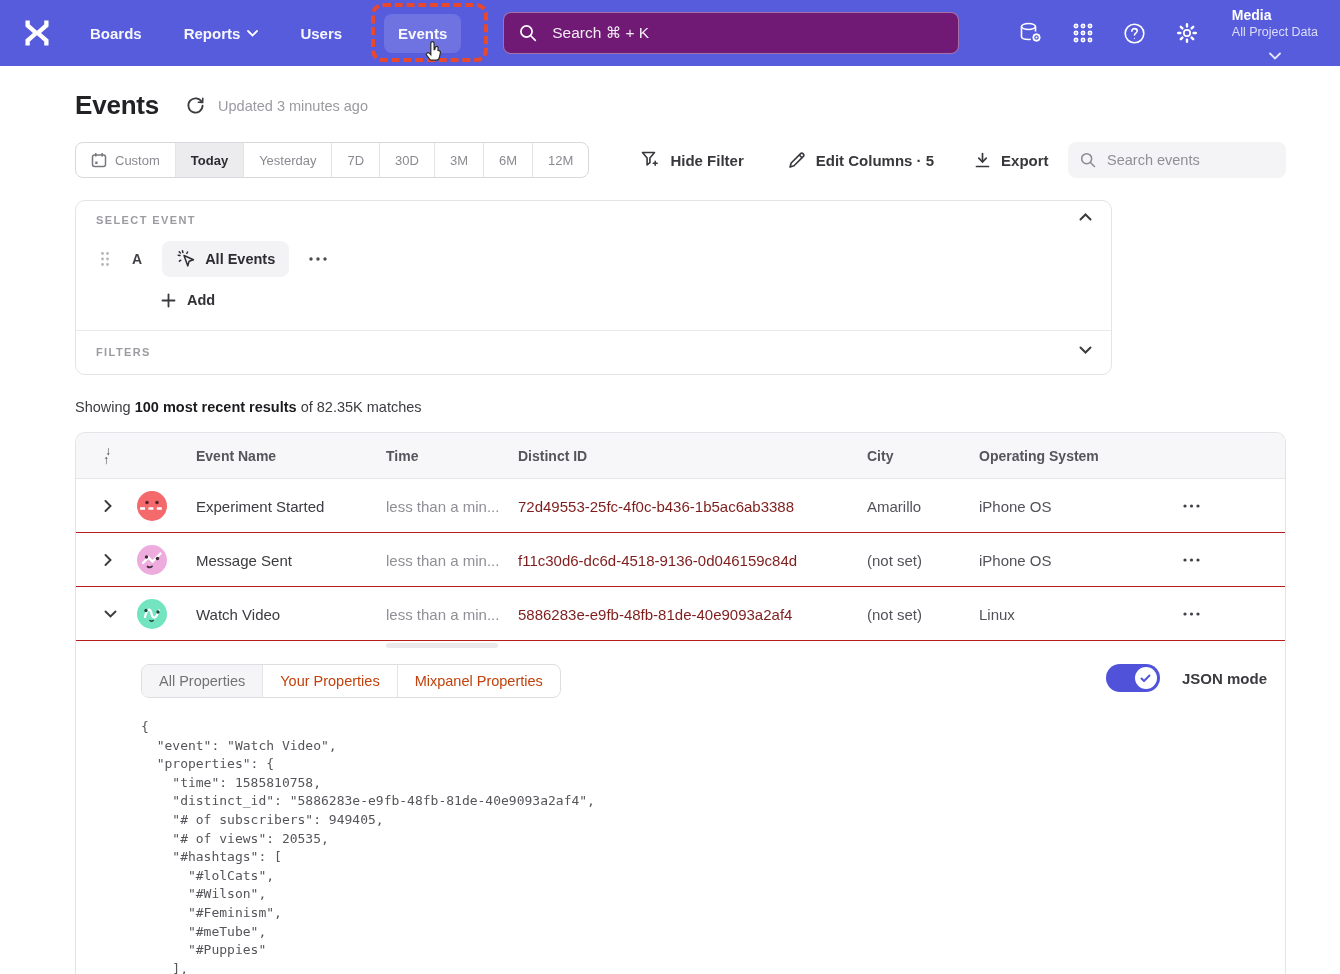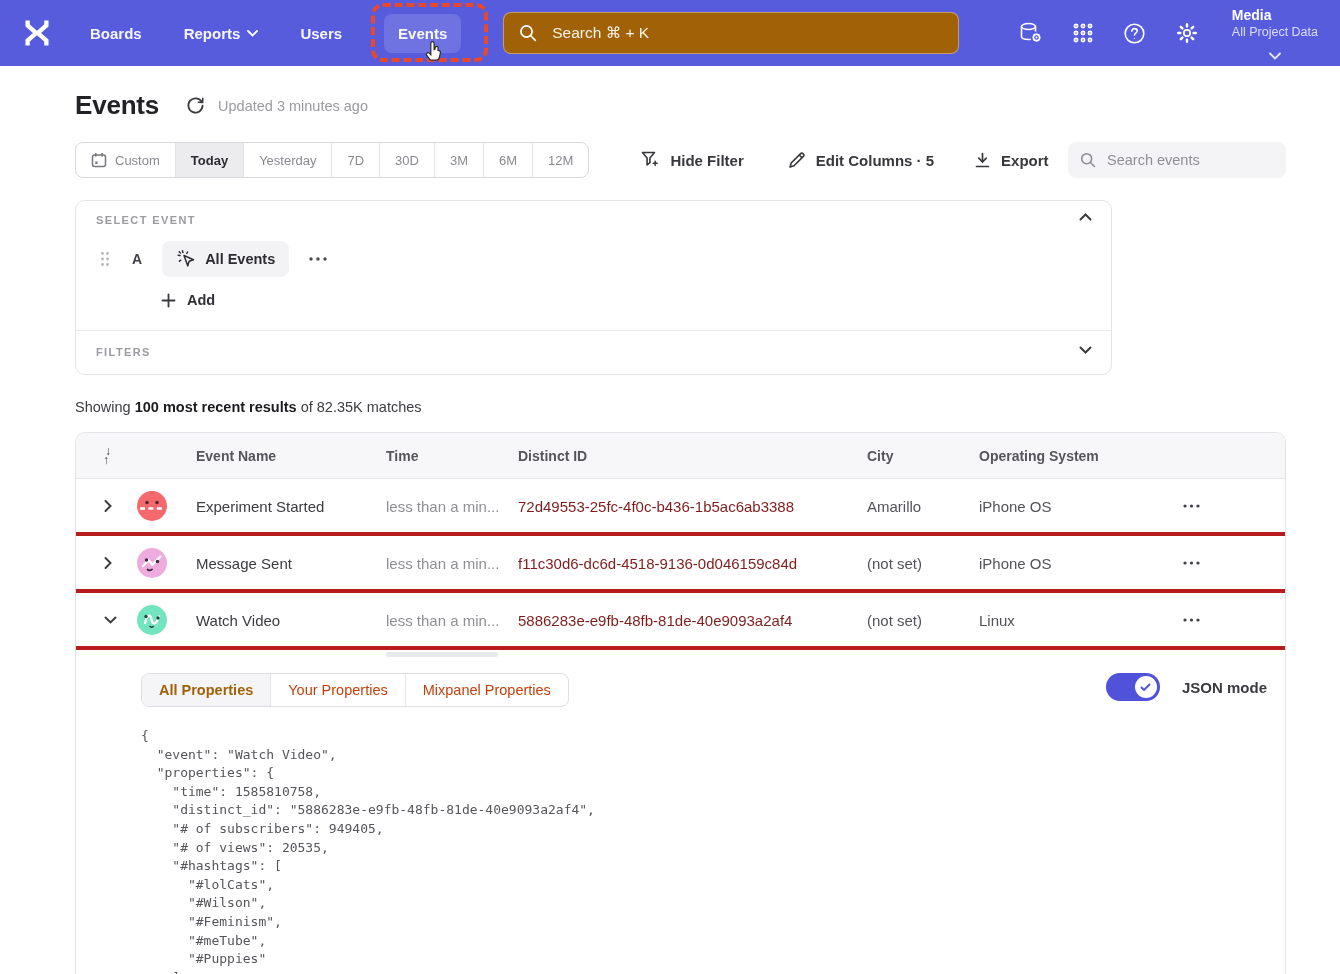--- a/index.html
+++ b/index.html
@@ -9,21 +9,21 @@
 
   
   .navbar{position:absolute;top:0;left:0;width:1340px;height:66px;background:#575CDD;display:flex;align-items:center;box-sizing:border-box;}
   .logo{margin-left:22px;flex:0 0 auto;}
   .nav-links{display:flex;align-items:center;margin-left:38px;gap:42px;}
   .nav-item{color:rgba(255,255,255,.95);font-size:15px;font-weight:600;display:flex;align-items:center;gap:7px;cursor:pointer;white-space:nowrap;}
   .nav-pill-wrap{position:relative;}
   .nav-pill{background:rgba(255,255,255,.14);border-radius:8px;padding:11px 14px;}
   .annotation-box{position:absolute;top:-11px;left:-13px;right:-27px;bottom:-9px;border:4px dashed #E8482B;border-radius:12px;pointer-events:none;}
   .cursor-icon{position:absolute;left:38px;top:27px;}
-  .nav-search{margin-left:42px;width:456px;height:42px;box-sizing:border-box;background:#a16207;border:1px solid rgba(255,255,255,.38);border-radius:8px;display:flex;align-items:center;padding:0 15px;gap:13px;}
+  .nav-search{margin-left:42px;width:456px;height:42px;box-sizing:border-box;background:#701a75;border:1px solid rgba(255,255,255,.38);border-radius:8px;display:flex;align-items:center;padding:0 15px;gap:13px;}
   .nav-search input{flex:1;background:transparent;border:none;outline:none;color:#fff;font-size:15.5px;font-family:"Liberation Sans",sans-serif;}
   .nav-search input::placeholder{color:rgba(255,255,255,.92);}
   .nav-right{margin-left:auto;display:flex;align-items:center;gap:29px;margin-right:22px;}
   .nav-icon{cursor:pointer;}
   .project-switcher{display:flex;align-items:center;gap:12px;cursor:pointer;margin-left:4px;flex-direction:column;}
   .project-name{color:#fff;font-size:14px;font-weight:700;line-height:18px;}
   .project-scope{color:rgba(255,255,255,.78);font-size:12.5px;line-height:16px;}
 
   
   .page-title-row{position:absolute;left:75px;top:90px;display:flex;align-items:center;}
@@ -61,41 +61,41 @@
   .dots-btn{margin-left:16px;cursor:pointer;padding:4px;}
   .add-btn{position:absolute;left:85px;top:91px;display:flex;align-items:center;gap:11px;font-size:14.5px;font-weight:600;color:#313136;cursor:pointer;}
 
   
   .summary{position:absolute;left:75px;top:399px;font-size:14.5px;color:#3C3C42;}
   .summary b{color:#1B1B1F;}
 
   
   .table-card{position:absolute;left:75px;top:432px;width:1211px;height:542px;box-sizing:border-box;border:1px solid #E4E4E8;border-bottom:none;border-radius:10px 10px 0 0;background:#fff;overflow:hidden;}
   .t-head{position:relative;height:45px;background:#F7F7F9;border-bottom:1px solid #E7E7EA;}
-  .t-row{position:relative;height:53px;border-bottom:4px solid #b91c1c;background:#fff;}
+  .t-row{position:relative;height:53px;border-bottom:1px solid #b91c1c;background:#fff;}
   .cell{position:absolute;top:50%;transform:translateY(-50%);font-size:15px;white-space:nowrap;}
   .hcell{position:absolute;top:50%;transform:translateY(-50%);font-size:14px;font-weight:600;color:#55555B;white-space:nowrap;}
   .c-exp{left:24px;}  .c-avatar{left:61px;}  .c-name{left:120px;}  .c-time{left:310px;}
   .c-id{left:442px;}  .c-city{left:791px;}   .c-os{left:903px;text-align:right;}    .c-dots{left:1102px;}
   .collapse-all{left:27px;display:flex;flex-direction:column;line-height:9px;font-size:12px;color:#3A3A3F;cursor:pointer;}
   .collapse-all span:first-child{margin-left:2px;}
   .cell.name{color:#3B3B41;}
   .cell.time{color:#8F8F96;}
   .cell.id{color:#7f1d1d;cursor:pointer;}
   .cell.city,.cell.os{color:#52525A;}
   .expander{cursor:pointer;padding:4px;}
   .row-dots{cursor:pointer;padding:5px;}
 
   
   .detail{position:relative;padding:23px 0 0 65px;}
   .scroll-thumb{position:absolute;left:310px;top:2px;width:112px;height:5px;border-radius:3px;background:#E9E9EC;cursor:pointer;}
   .prop-tabs{display:flex;height:34px;width:fit-content;border:1px solid #DEDEE2;border-radius:8px;box-sizing:border-box;overflow:hidden;background:#fff;}
   .ptab{display:flex;align-items:center;padding:0 17px;font-size:14.5px;font-weight:500;color:#c2410c;border-left:1px solid #E4E4E8;cursor:pointer;white-space:nowrap;}
   .ptab:first-child{border-left:none;}
-  .ptab.active{background:#F5F5F7;color:#a16207;font-weight:700;}
+  .ptab.active{background:#F5F5F7;color:#737373;font-weight:400;}
   .toggle-row{position:absolute;right:18px;top:23px;display:flex;align-items:center;gap:22px;}
   .toggle{position:relative;width:54px;height:28px;border-radius:14px;background:#5052D9;cursor:pointer;}
   .toggle-knob{position:absolute;right:3px;top:3px;width:22px;height:22px;border-radius:50%;background:#fff;display:flex;align-items:center;justify-content:center;}
   .toggle-label{font-size:15px;font-weight:600;color:#3A3A3F;}
   .code{margin-top:20px;font-family:"DejaVu Sans Mono",monospace;font-size:13px;line-height:18.6px;color:#55555B;white-space:pre;}
 </style>
 </head>
 <body>
 
 <div class="viewport">

